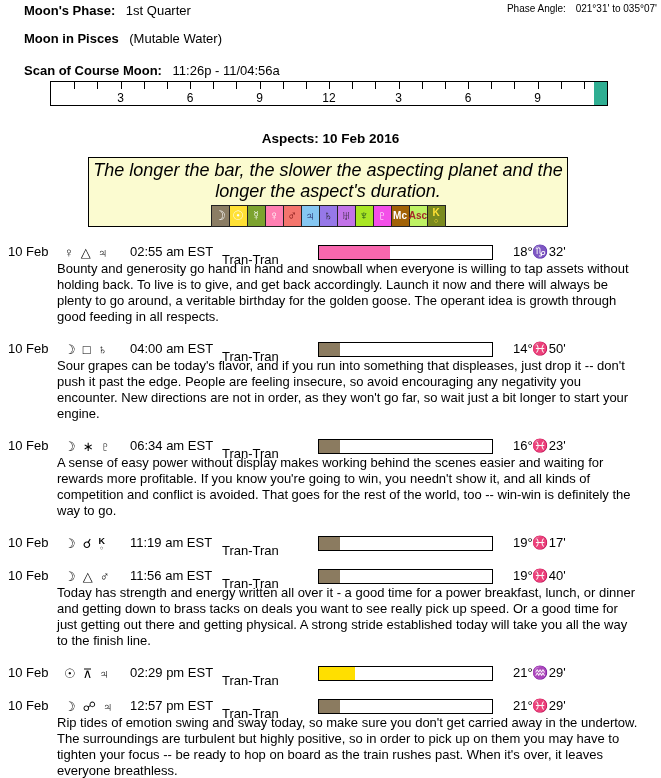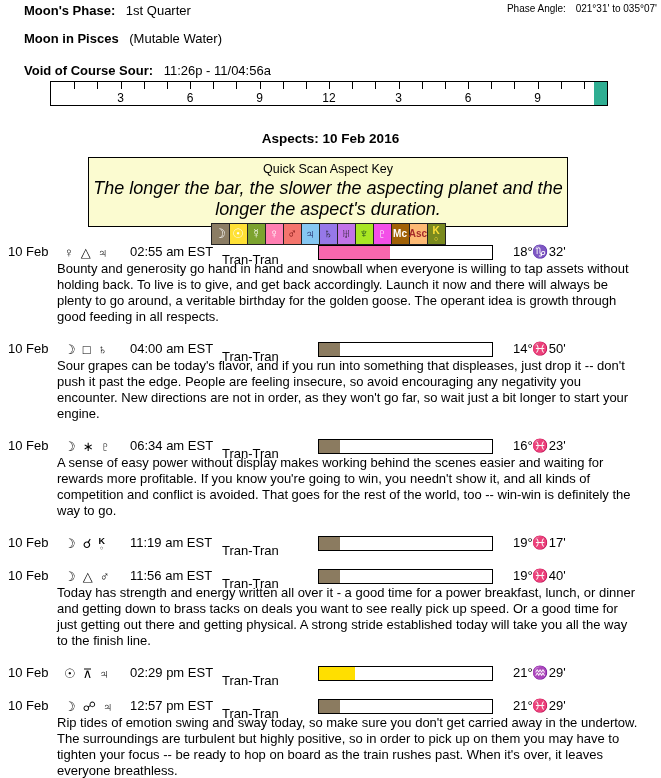--- a/index.html
+++ b/index.html
@@ -62,21 +62,21 @@
 </div>
 <div id="phase-angle">
   <span>Phase Angle:</span>
   <span class="gap">021°31' to 035°07'</span>
 </div>
 <div class="hdr-line" style="top:31px;">
   <span class="b">Moon in Pisces</span>
   <span class="gap">(Mutable Water)</span>
 </div>
 <div class="hdr-line" style="top:63px;">
-  <span class="b">Void of Course Sour:</span>
+  <span class="b">Scan of Course Moon:</span>
   <span class="gap">11:26p - 11/04:56a</span>
 </div>
 
 <div id="ruler">
     <div class="tick" style="left: 4.16667%;"></div>
     <div class="tick" style="left: 8.33333%;"></div>
     <div class="tick" style="left: 12.5%;"></div>
     <div class="tick-label" style="left: 12.5%;">3</div>
     <div class="tick" style="left: 16.6667%;"></div>
     <div class="tick" style="left: 20.8333%;"></div>
@@ -103,35 +103,34 @@
     <div class="tick" style="left: 87.5%;"></div>
     <div class="tick-label" style="left: 87.5%;">9</div>
     <div class="tick" style="left: 91.6667%;"></div>
     <div class="tick" style="left: 95.8333%;"></div>
     <div class="void-block" style="left: 97.64%; background: rgb(47, 174, 146);"></div>
   </div>
 
 <div id="aspects-title">Aspects: 10 Feb 2016</div>
 
 <div id="key-box">
-  <div id="key-title">Quick Scan Aspect Key</div>
   <div id="key-subtitle">The longer the bar, the slower the aspecting planet and the longer the aspect's duration.</div>
   <div id="key-symbols">
       <div class="key-sym" style="background: rgb(139, 125, 100); color: rgb(255, 255, 255);">☽</div>
       <div class="key-sym" style="background: rgb(255, 225, 53); color: rgb(255, 255, 255);">☉</div>
       <div class="key-sym" style="background: rgb(124, 163, 47); color: rgb(255, 255, 255);">☿</div>
       <div class="key-sym" style="background: rgb(255, 127, 178); color: rgb(255, 255, 255);">♀</div>
       <div class="key-sym" style="background: rgb(244, 117, 109); color: rgb(122, 16, 16);">♂</div>
       <div class="key-sym" style="background: rgb(133, 199, 242); color: rgb(26, 26, 94);">♃</div>
       <div class="key-sym" style="background: rgb(150, 120, 232); color: rgb(28, 28, 28);">♄</div>
       <div class="key-sym" style="background: rgb(194, 115, 232); color: rgb(28, 28, 28);">♅</div>
       <div class="key-sym" style="background: rgb(168, 230, 35); color: rgb(28, 74, 28);">♆</div>
       <div class="key-sym" style="background: rgb(243, 79, 232); color: rgb(255, 255, 255);">♇</div>
       <div class="key-sym key-sym-text" style="background: #a16207; color: rgb(255, 255, 255);">Mc</div>
-      <div class="key-sym key-sym-text" style="background: #fdba74; color: rgb(165, 42, 42);">Asc</div>
+      <div class="key-sym key-sym-text" style="background: #bef264; color: rgb(165, 42, 42);">Asc</div>
       <div class="key-sym" style="background: rgb(122, 138, 30); color: rgb(255, 225, 53);">
         <span class="stack">
           <span class="s-top">K</span>
           <span class="s-bot">○</span>
         </span>
       </div>
     </div>
 </div>
 
 <div id="aspect-list">

